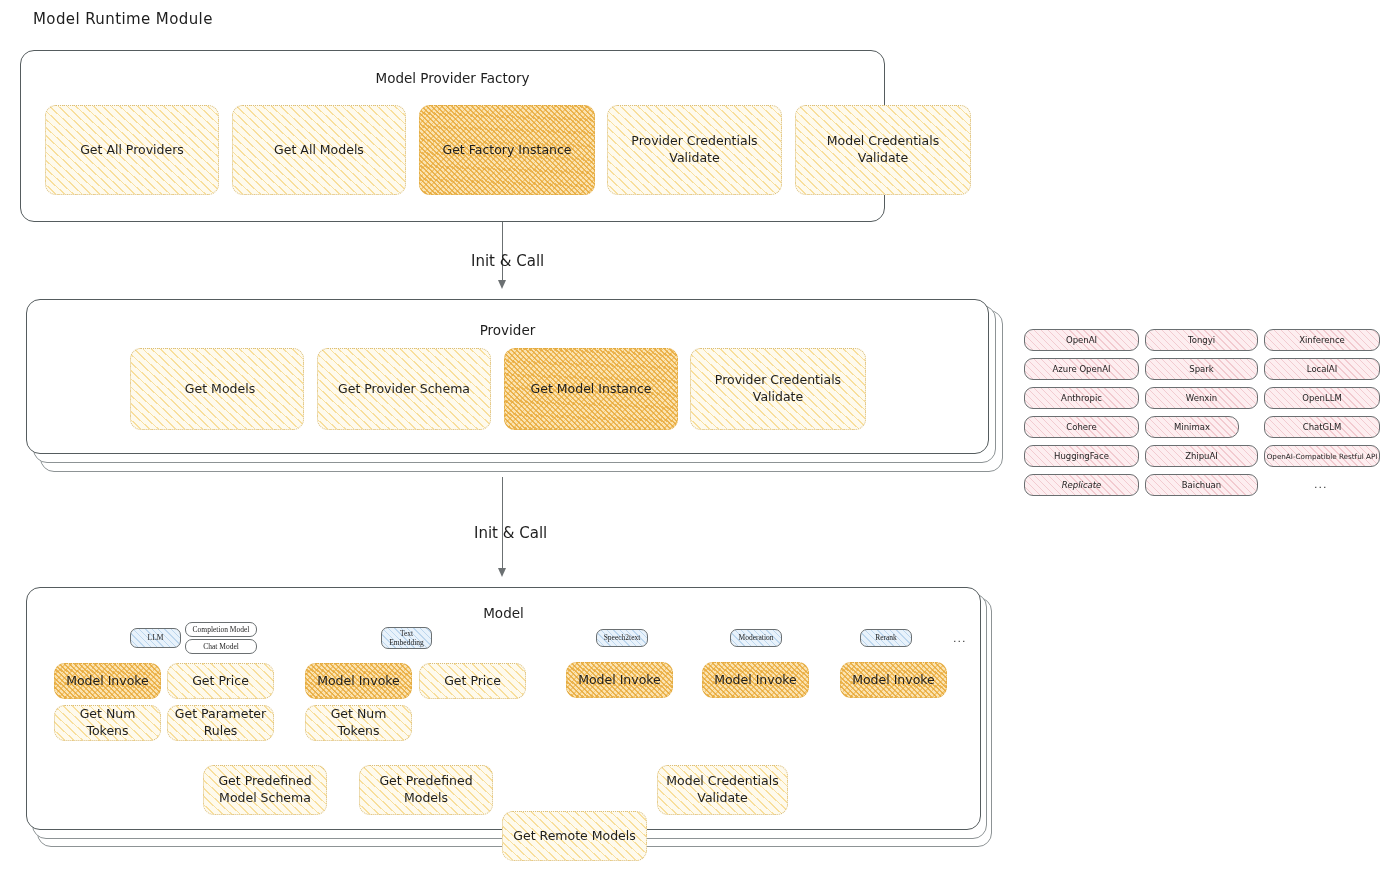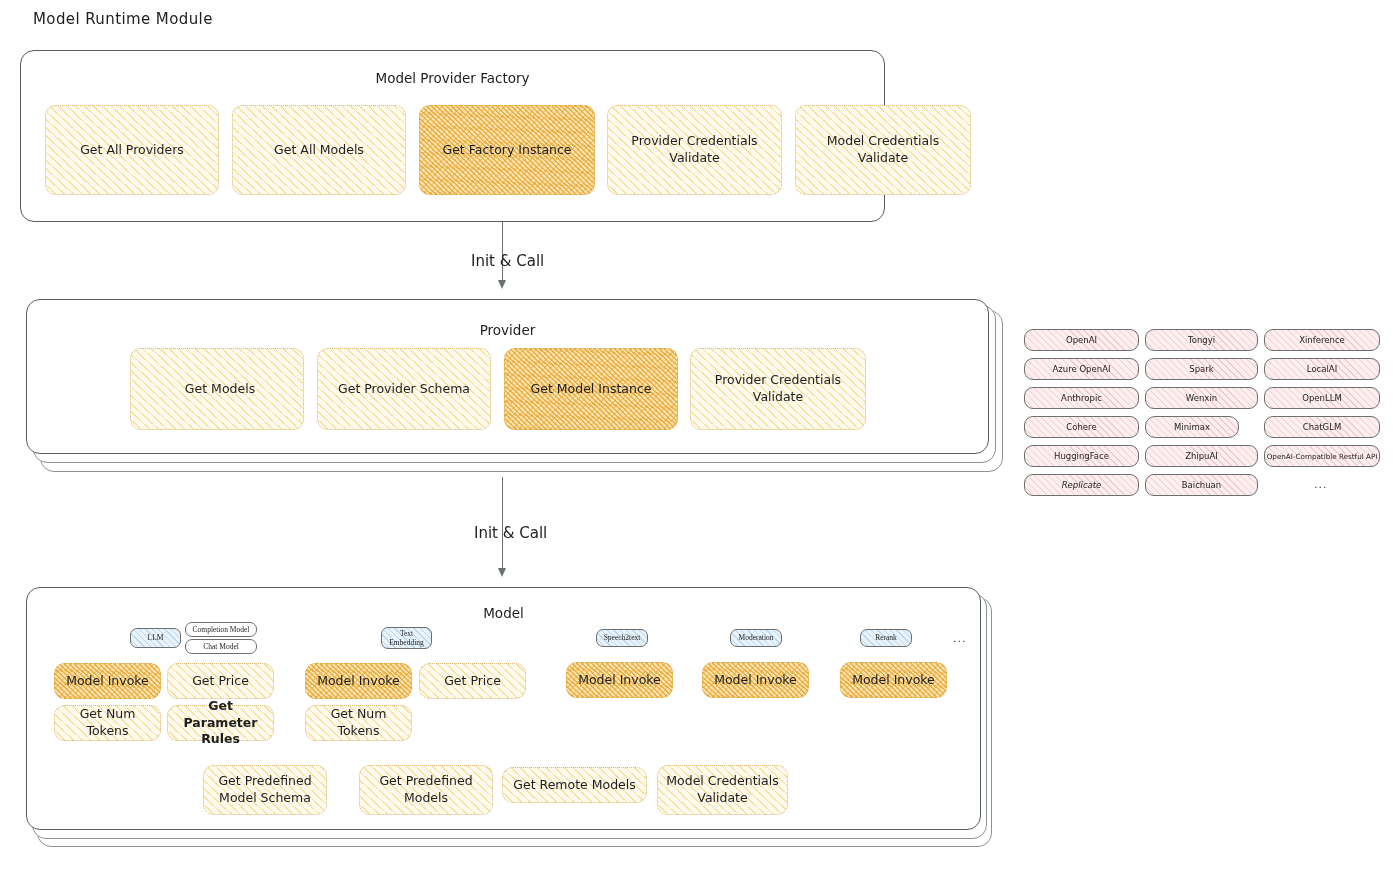--- a/index.html
+++ b/index.html
@@ -139,35 +139,35 @@
   <div class="panel-title" style="top:17px;">Model</div>
 </div>
 
 <div class="abs tag blue" style="left:130px;top:628px;width:51px;height:20px;">LLM</div>
 <div class="abs tag" style="left:185px;top:622px;width:72px;height:15px;">Completion Model</div>
 <div class="abs tag" style="left:185px;top:639px;width:72px;height:15px;">Chat Model</div>
 
 <div class="abs mbox hot" style="left:54px;top:663px;width:107px;height:36px;">Model Invoke</div>
 <div class="abs mbox" style="left:167px;top:663px;width:107px;height:36px;">Get Price</div>
 <div class="abs mbox" style="left:54px;top:705px;width:107px;height:36px;">Get Num Tokens</div>
-<div class="abs mbox" style="left:167px;top:705px;width:107px;height:36px;font-weight:bold;">Get Parameter Rules</div>
+<div class="abs mbox" style="left:167px;top:705px;width:107px;height:36px;">Get Parameter Rules</div>
 
 <div class="abs tag blue" style="left:381px;top:627px;width:51px;height:22px;">Text Embedding</div>
 
 <div class="abs mbox hot" style="left:305px;top:663px;width:107px;height:36px;">Model Invoke</div>
 <div class="abs mbox" style="left:419px;top:663px;width:107px;height:36px;">Get Price</div>
 <div class="abs mbox" style="left:305px;top:705px;width:107px;height:36px;">Get Num Tokens</div>
 
 <div class="abs tag blue" style="left:596px;top:629px;width:52px;height:18px;">Speech2text</div>
 <div class="abs mbox hot" style="left:566px;top:662px;width:107px;height:36px;">Model Invoke</div>
 
 <div class="abs tag blue" style="left:730px;top:629px;width:52px;height:18px;">Moderation</div>
 <div class="abs mbox hot" style="left:702px;top:662px;width:107px;height:36px;">Model Invoke</div>
 
 <div class="abs tag blue" style="left:860px;top:629px;width:52px;height:18px;">Rerank</div>
 <div class="abs mbox hot" style="left:840px;top:662px;width:107px;height:36px;">Model Invoke</div>
 
 <div class="abs ellipsis" style="left:953px;top:632px;">...</div>
 
 <div class="abs mbox" style="left:203px;top:765px;width:124px;height:50px;">Get Predefined Model Schema</div>
 <div class="abs mbox" style="left:359px;top:765px;width:134px;height:50px;">Get Predefined Models</div>
-<div class="abs mbox" style="left:502px;top:767px;width:145px;height:36px;">Get Remote Models</div>
+<div class="abs mbox" style="left:502px;top:811px;width:145px;height:50px;">Get Remote Models</div>
 <div class="abs mbox" style="left:657px;top:765px;width:131px;height:50px;">Model Credentials Validate</div>
 
 </body></html>

